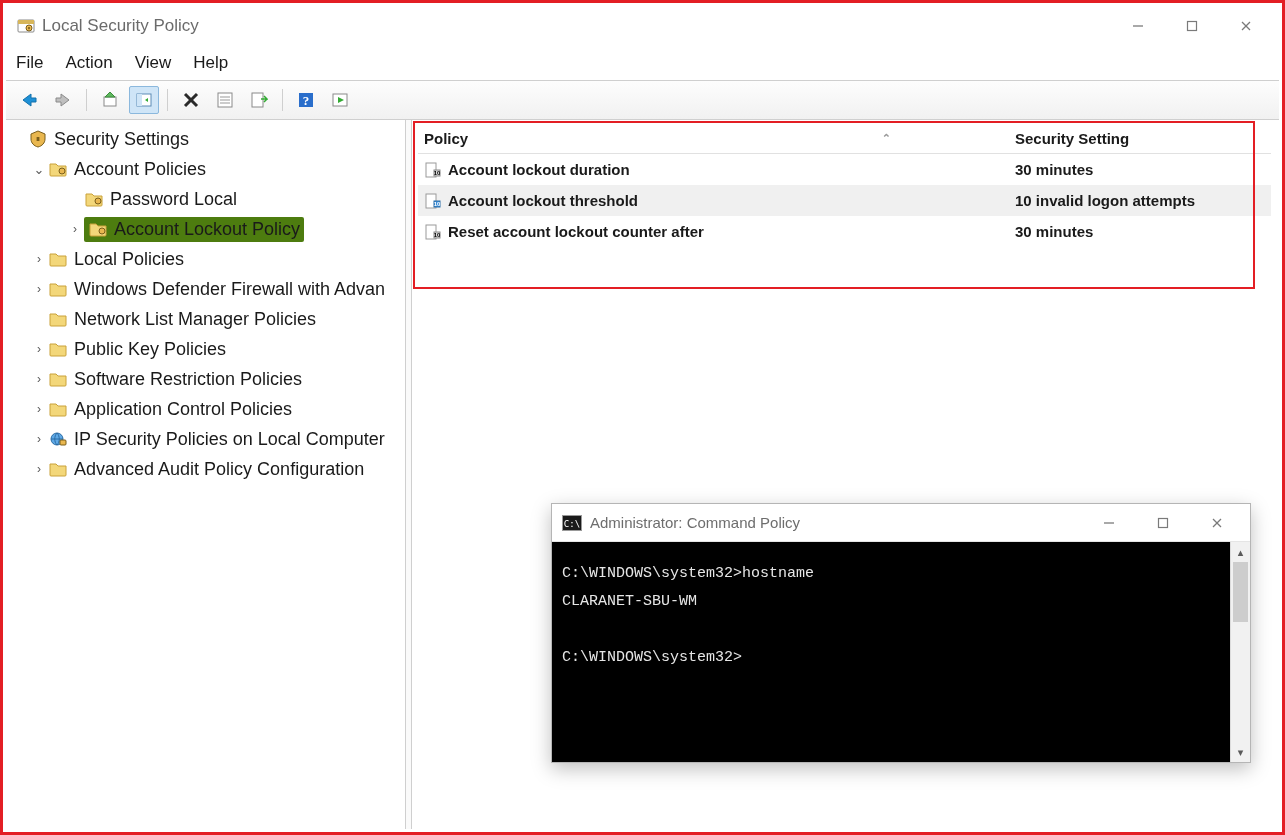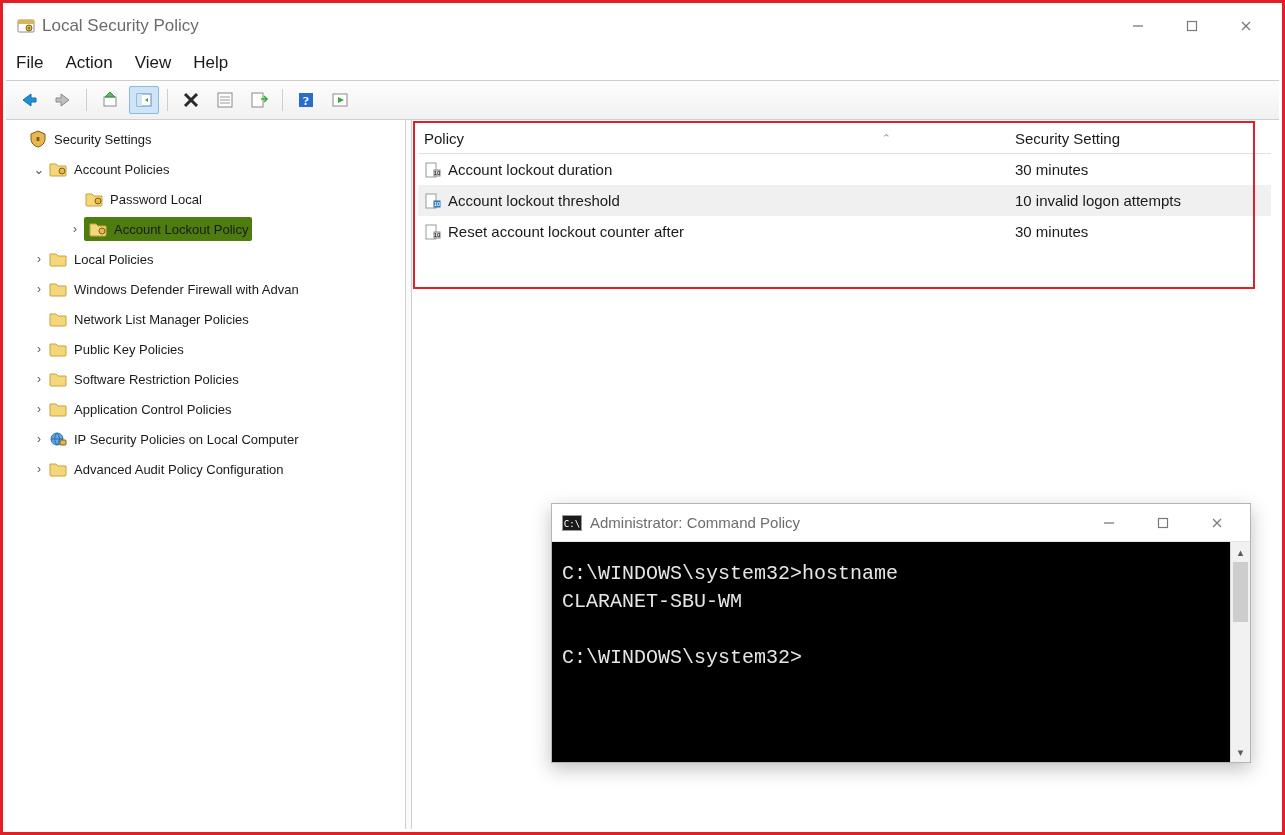--- a/index.html
+++ b/index.html
@@ -89,20 +89,21 @@
   }
   .splitter {
     width: 6px;
     border-right: 1px solid #cfcfcf;
     background: #fafafa;
     cursor: col-resize;
   }
   .right-pane {
     flex: 1;
     position: relative;
+    font-weight: bold;
   }
 
   
   .tree { list-style: none; margin: 0; padding: 0; }
   .tree li { white-space: nowrap; }
   .tree .row {
     display: flex; align-items: center;
     height: 30px; padding-left: 4px;
   }
   .tree .row.lvl0 { padding-left: 4px; }
@@ -112,21 +113,21 @@
     width: 18px; text-align: center; color: #5a5a5a;
     font-size: 13px;
   }
   .folder-ico, .shield-ico, .globe-ico {
     width: 20px; height: 20px; margin-right: 6px;
     display: inline-flex; align-items: center; justify-content: center;
   }
   .tree .selected-bg {
     background: #4d7c0f;
   }
-  .tree .label { font-size: 13px; }
+  .tree .label { font-size: 18px; }
 
   
   .list-outline {
     position: absolute;
     left: 1px; top: 1px; right: 24px;
     height: 168px;
     border: 2px solid #e31e24;
     background: transparent;
     pointer-events: none;
   }
@@ -178,21 +179,21 @@
   }
   .cmd-title .spacer { flex:1; }
   .cmd-body-wrap {
     display:flex;
     background:#000;
   }
   .cmd-body {
     flex:1;
     font-family: Consolas, "Courier New", monospace;
     color: #e6e6e6;
-    font-size: 20px;
+    font-size: 15px;
     line-height: 28px;
     padding: 18px 10px 40px 10px;
     min-height: 220px;
     white-space: pre;
   }
   .cmd-scroll {
     width: 20px;
     background: #f1f1f1;
     position: relative;
     display:flex; flex-direction:column; align-items:center;

